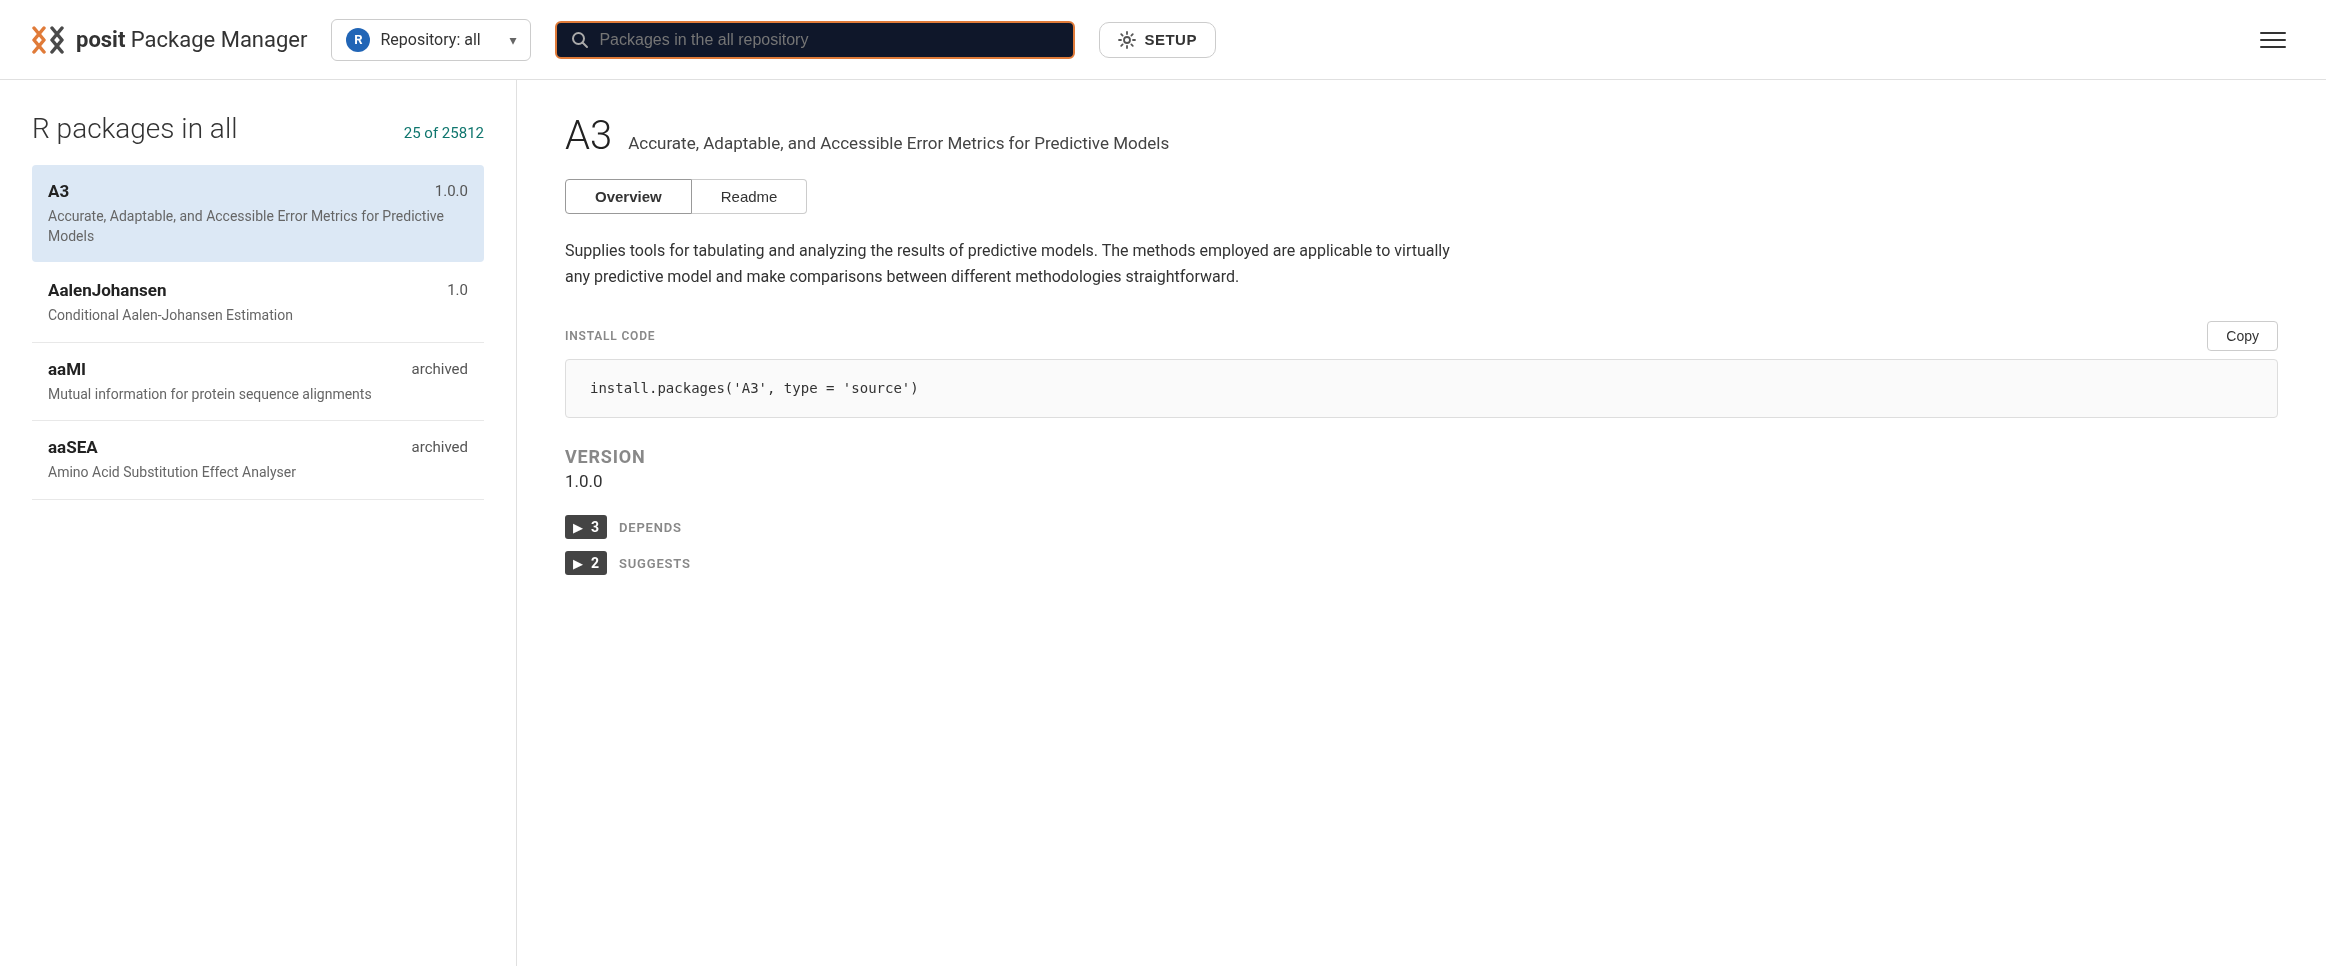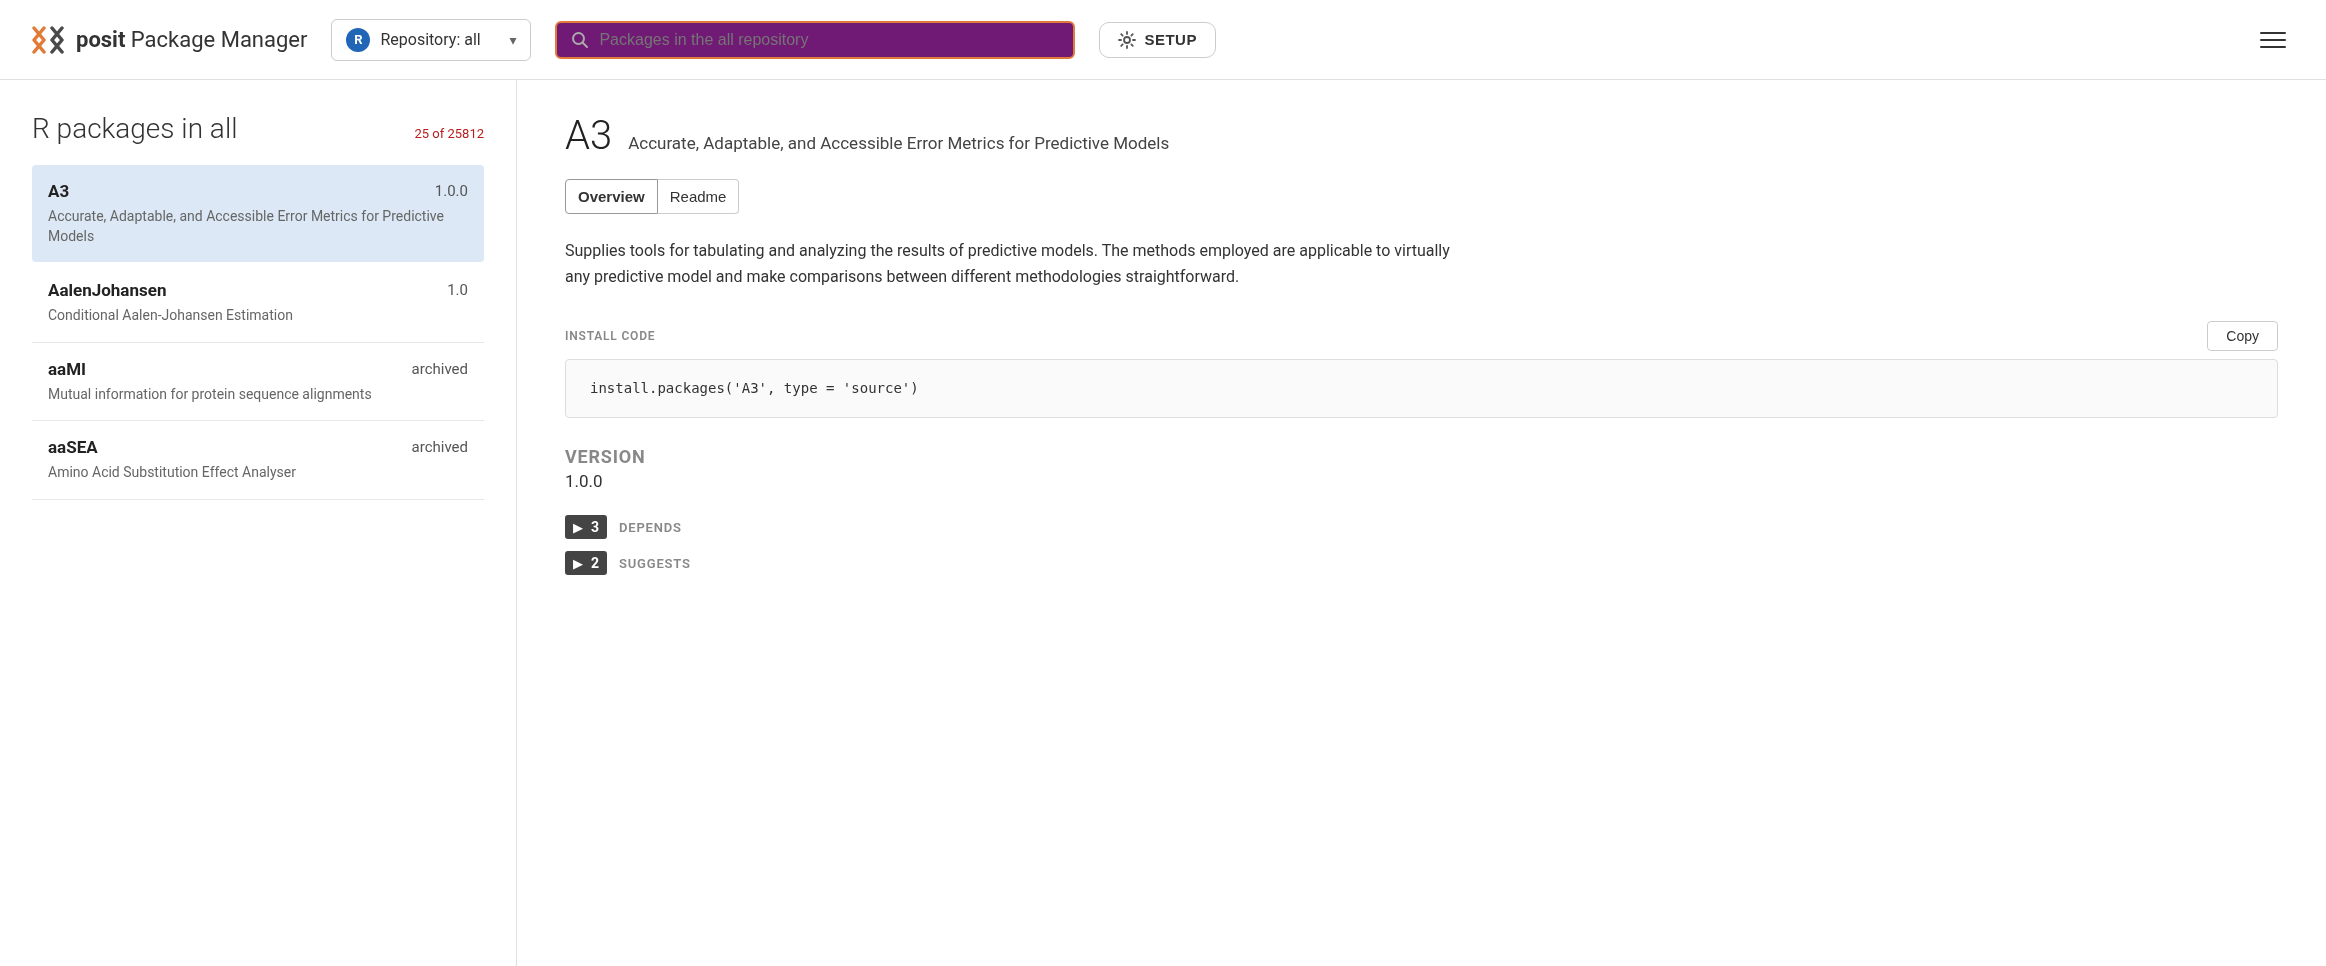--- a/index.html
+++ b/index.html
@@ -68,21 +68,21 @@
     }
     .search-box {
       flex: 1;
       max-width: 520px;
       border: 2px solid #e07b39;
       border-radius: 6px;
       display: flex;
       align-items: center;
       padding: 8px 14px;
       gap: 10px;
-      background: #701a75;
+      background: #0f172a;
     }
     .search-box input {
       border: none;
       outline: none;
       font-size: 16px;
       flex: 1;
       color: #999;
       background: transparent;
     }
     .search-icon-svg {
@@ -138,22 +138,22 @@
       align-items: baseline;
       justify-content: space-between;
       margin-bottom: 20px;
     }
     .sidebar-title {
       font-size: 28px;
       font-weight: 300;
       color: #333;
     }
     .sidebar-count {
-      font-size: 13px;
-      color: #b91c1c;
+      font-size: 15px;
+      color: #0f766e;
     }
 
     
     .pkg-list {
       list-style: none;
     }
     .pkg-item {
       padding: 16px 16px;
       border-bottom: 1px solid #e8e8e8;
       cursor: pointer;
@@ -207,21 +207,21 @@
       color: #444;
     }
 
     
     .tabs {
       display: flex;
       gap: 0;
       margin-bottom: 24px;
     }
     .tab {
-      padding: 8px 12px;
+      padding: 8px 29px;
       border: 1px solid #ccc;
       font-size: 15px;
       cursor: pointer;
       background: #fff;
       color: #333;
     }
     .tab:first-child {
       border-radius: 4px 0 0 4px;
       background: #fff;
       font-weight: 600;

